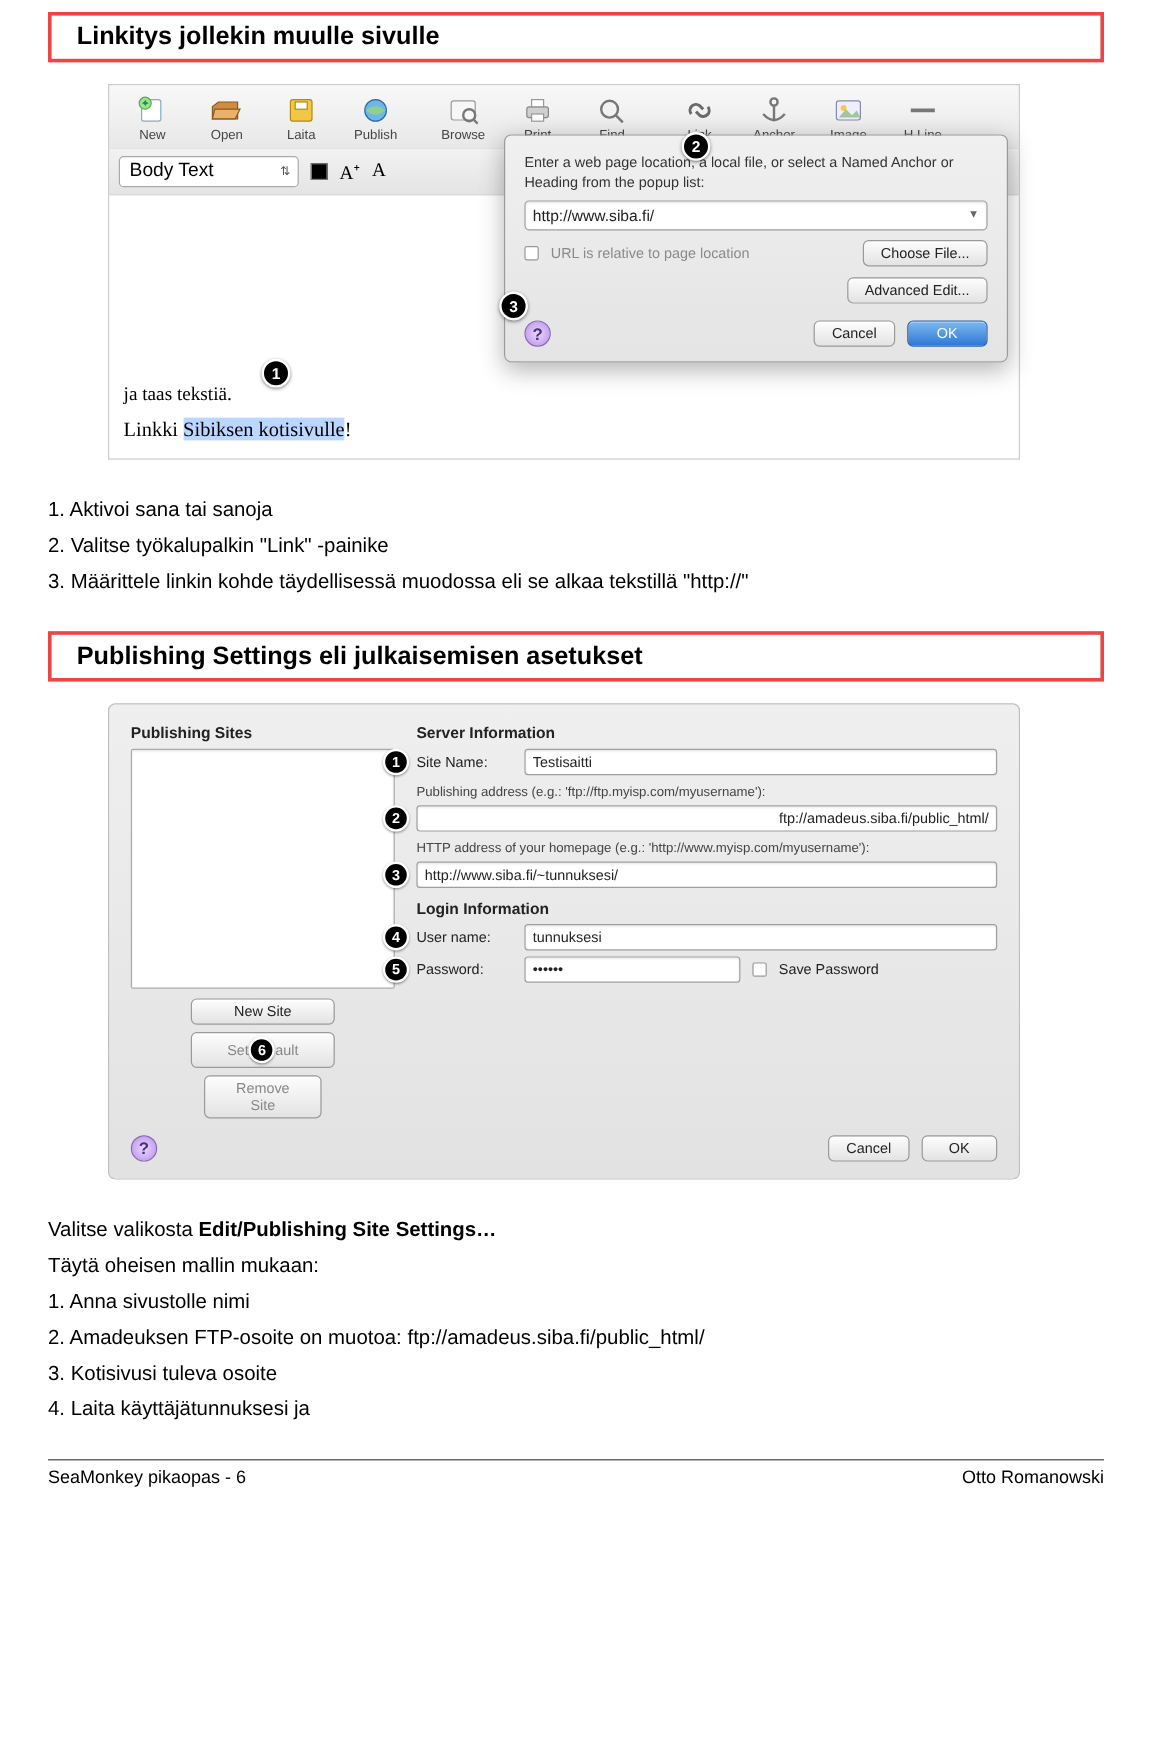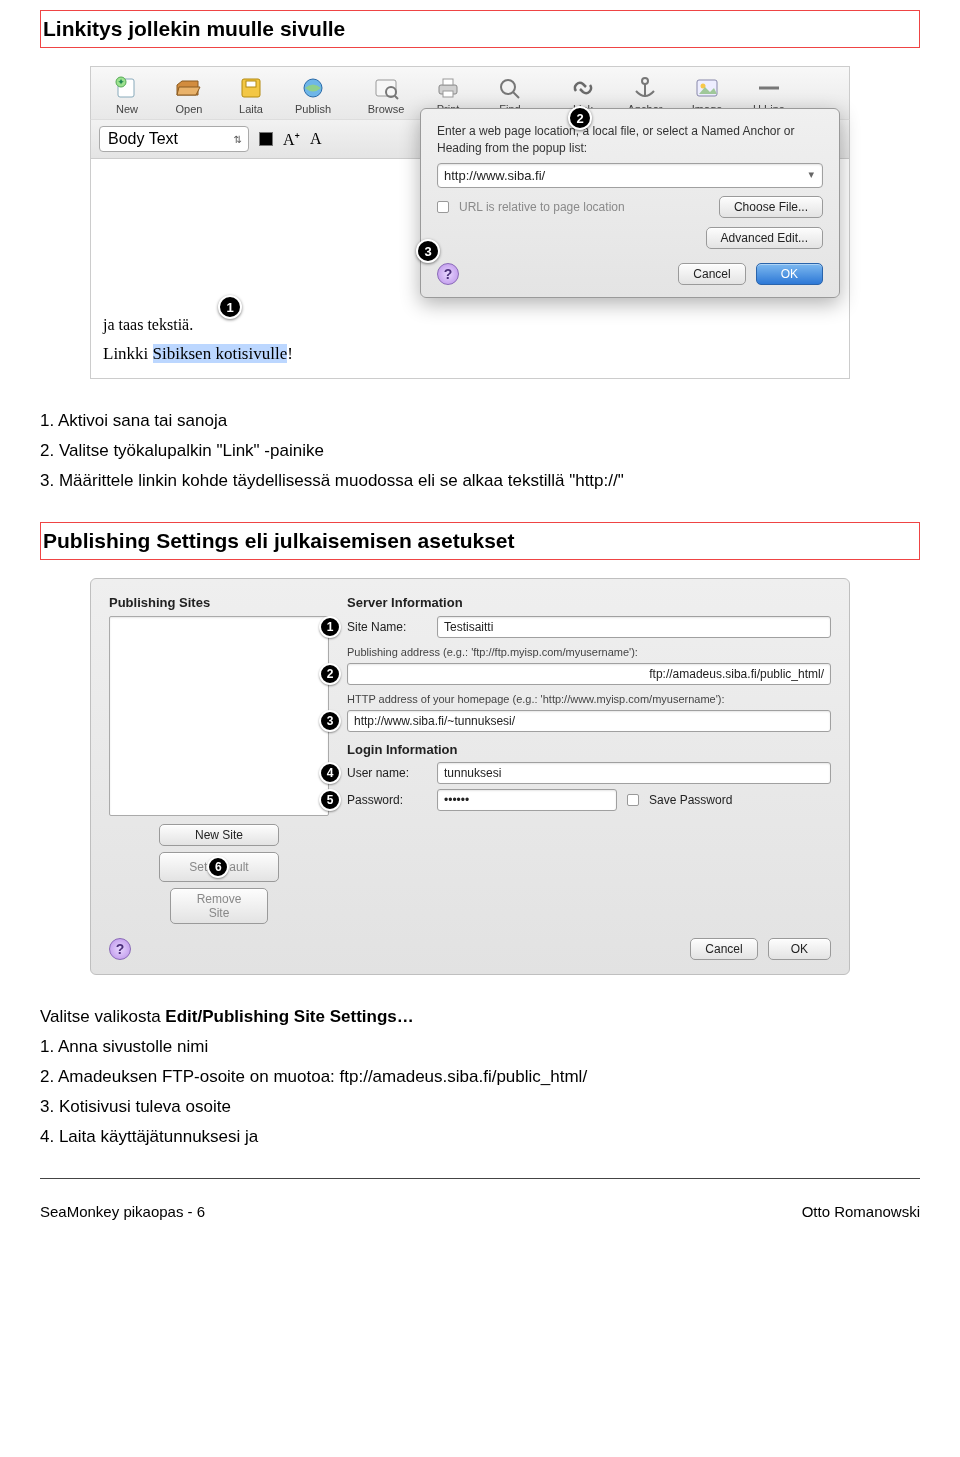--- a/index.html
+++ b/index.html
@@ -6,22 +6,22 @@
   body {
     font-family: Arial, Helvetica, sans-serif;
     background: #fff;
     width: 960px;
     margin: 0 auto;
     padding: 10px 40px 20px 40px;
     color: #000;
     font-size: 17px;
   }
   .section-title {
-    border: 1px solid #ef4444;
-    padding: 6px 2px;
+    border: 3px solid #ef4444;
+    padding: 6px 21px;
     font-weight: bold;
     font-size: 21px;
     margin-bottom: 18px;
   }
   .screenshot {
     margin: 0 0 30px 50px;
   }
   
   .ss1 {
     width: 760px;
@@ -151,21 +151,21 @@
   .hintline{ font-size:11px; color:#444; margin-top:8px;}
   .subhead{ font-weight:600; font-size:13px; margin-top:10px; margin-bottom:4px;}
   .bottomrow{ display:flex; justify-content:space-between; align-items:center; margin-top:14px;}
   .badge-inline{
     display:inline-flex;align-items:center;justify-content:center;
     width:22px;height:22px;border-radius:50%;background:#000;color:#fff;
     font-size:12px;font-weight:bold;border:2px solid #fff;
     box-shadow:0 1px 2px rgba(0,0,0,0.4);
   }
   .footer{
-    border-top:1px solid #444; margin-top:28px; padding-top:24px;
+    border-top:1px solid #444; margin-top:28px; padding-top:6px;
     display:flex; justify-content:space-between; font-size:15px;
   }
   .bold{font-weight:bold;}
   svg{display:block;}
 </style>
 </head>
 <body>
 
 <div class="section-title">Linkitys jollekin muulle sivulle</div>
 
@@ -384,20 +384,21 @@
       <span class="macbtn">Cancel</span>
       <span class="macbtn" style="padding:3px 22px;">OK</span>
     </div>
   </div>
 </div>
 
 <div class="body-block">
   <div class="body-text">
     <span>Valitse valikosta </span><span class="bold">Edit/Publishing Site Settings…</span>
   </div>
+  <div class="body-text">Täytä oheisen mallin mukaan:</div>
   <div class="body-text">1. Anna sivustolle nimi</div>
   <div class="body-text">2. Amadeuksen FTP-osoite on muotoa: ftp://amadeus.siba.fi/public_html/</div>
   <div class="body-text">3. Kotisivusi tuleva osoite</div>
   <div class="body-text">4. Laita käyttäjätunnuksesi ja</div>
 </div>
 
 <div class="footer">
   <span>SeaMonkey pikaopas - 6</span>
   <span>Otto Romanowski</span>
 </div>

